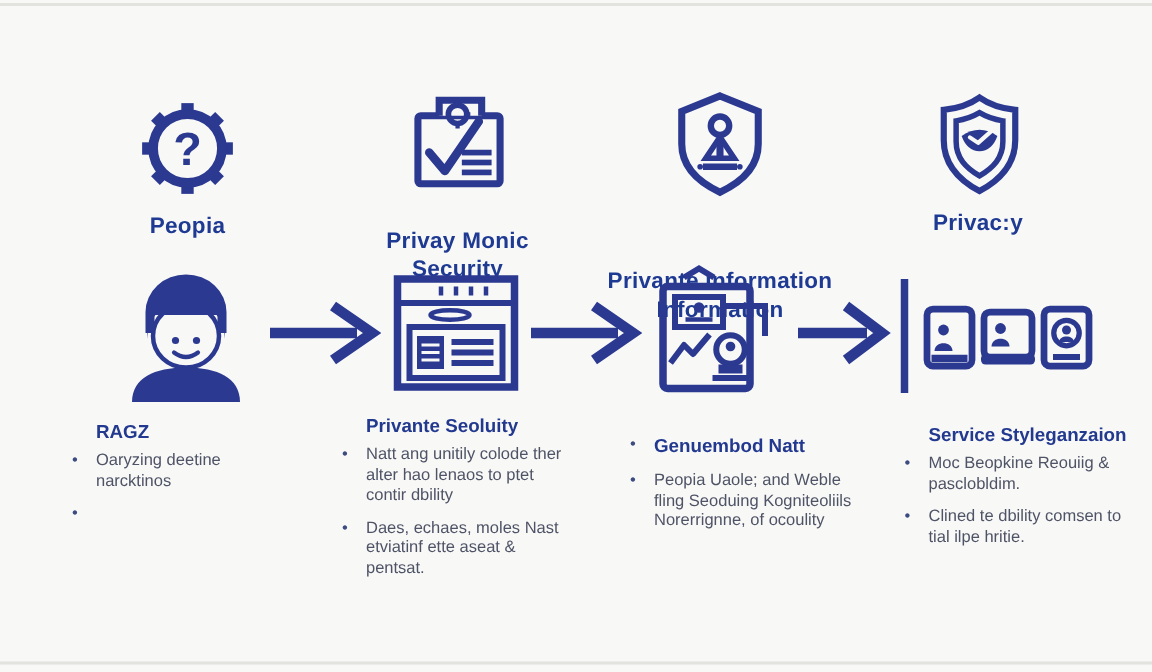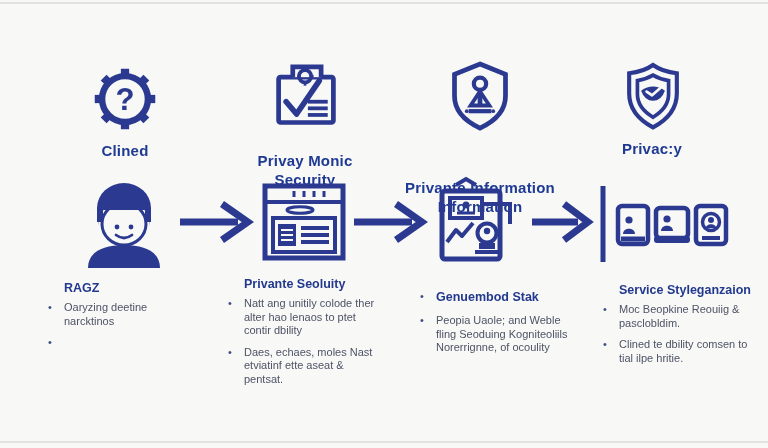--- a/index.html
+++ b/index.html
@@ -74,21 +74,21 @@
 
   <div class="abs icon" style="left:620px;top:62px;">
     <svg width="66" height="72" viewBox="0 0 72 78">
       <path d="M36 3 C43 8 52 11 62 12 L62 34 C62 52 51 63 36 71 C21 63 10 52 10 34 L10 12 C20 11 29 8 36 3 Z" fill="none" stroke="#2b3990" stroke-width="4.5"></path>
       <path d="M36 14 C41 17 47 19 53 20 L53 35 C53 47 46 54 36 60 C26 54 19 47 19 35 L19 20 C25 19 31 17 36 14 Z" fill="none" stroke="#2b3990" stroke-width="4"></path>
       <path d="M23 31 Q36 22 49 31 Q45 42 36 42 Q27 42 23 31 Z" fill="#2b3990"></path>
       <path d="M29 32 L35 36 L44 28" fill="none" stroke="#f8f8f6" stroke-width="3" stroke-linecap="round" stroke-linejoin="round"></path>
     </svg>
   </div>
 
-  <div class="top-label" style="left:40px;top:141px;width:170px;">Clined</div>
+  <div class="top-label" style="left:40px;top:141px;width:170px;">Peopia</div>
   <div class="top-label" style="left:240px;top:151px;width:130px;">Privay Monic Security</div>
   <div class="top-label" style="left:392px;top:137px;width:176px;margin-top:41px;">Privante Information Information</div>
   <div class="top-label" style="left:567px;top:139px;width:170px;text-align:center;">Privac:y</div>
 
   <div class="abs icon" style="left:76px;top:182px;">
     <svg width="96" height="86" viewBox="0 0 96 86">
       <ellipse cx="48" cy="42" rx="22" ry="21" fill="#f8f8f6" stroke="#2b3990" stroke-width="3"></ellipse>
       <path d="M22 44 A26 26 0 0 1 74 44 L74 34 A26 27 0 0 0 22 34 Z" fill="#2b3990"></path>
       <path d="M21 26 A27 25 0 0 1 75 26 L75 40 L69 40 L69 28 L27 28 L27 40 L21 40 Z" fill="#2b3990"></path>
       <circle cx="41" cy="45" r="2.4" fill="#2b3990"></circle>
@@ -208,21 +208,21 @@
     </div>
     <div class="bullet-row">
       <span class="marker">•</span>
       <span class="bullet-text">Daes, echaes, moles Nast etviatinf ette aseat &amp; pentsat.</span>
     </div>
   </div>
 
   <div class="textblock" style="left:420px;top:290px;width:155px;">
     <div class="sec-title-row" style="margin-bottom:9px;">
       <span class="marker">•</span>
-      <span class="sec-title">Genuembod Stak</span>
+      <span class="sec-title">Genuembod Natt</span>
     </div>
     <div class="bullet-row">
       <span class="marker">•</span>
       <span class="bullet-text">Peopia Uaole; and Weble fling Seoduing Kogniteoliils Norerrignne, of ocoulity</span>
     </div>
   </div>
 
   <div class="textblock" style="left:592px;top:283px;width:158px;margin-left:11px;">
     <div class="sec-title-row">
       <span class="marker"></span>

